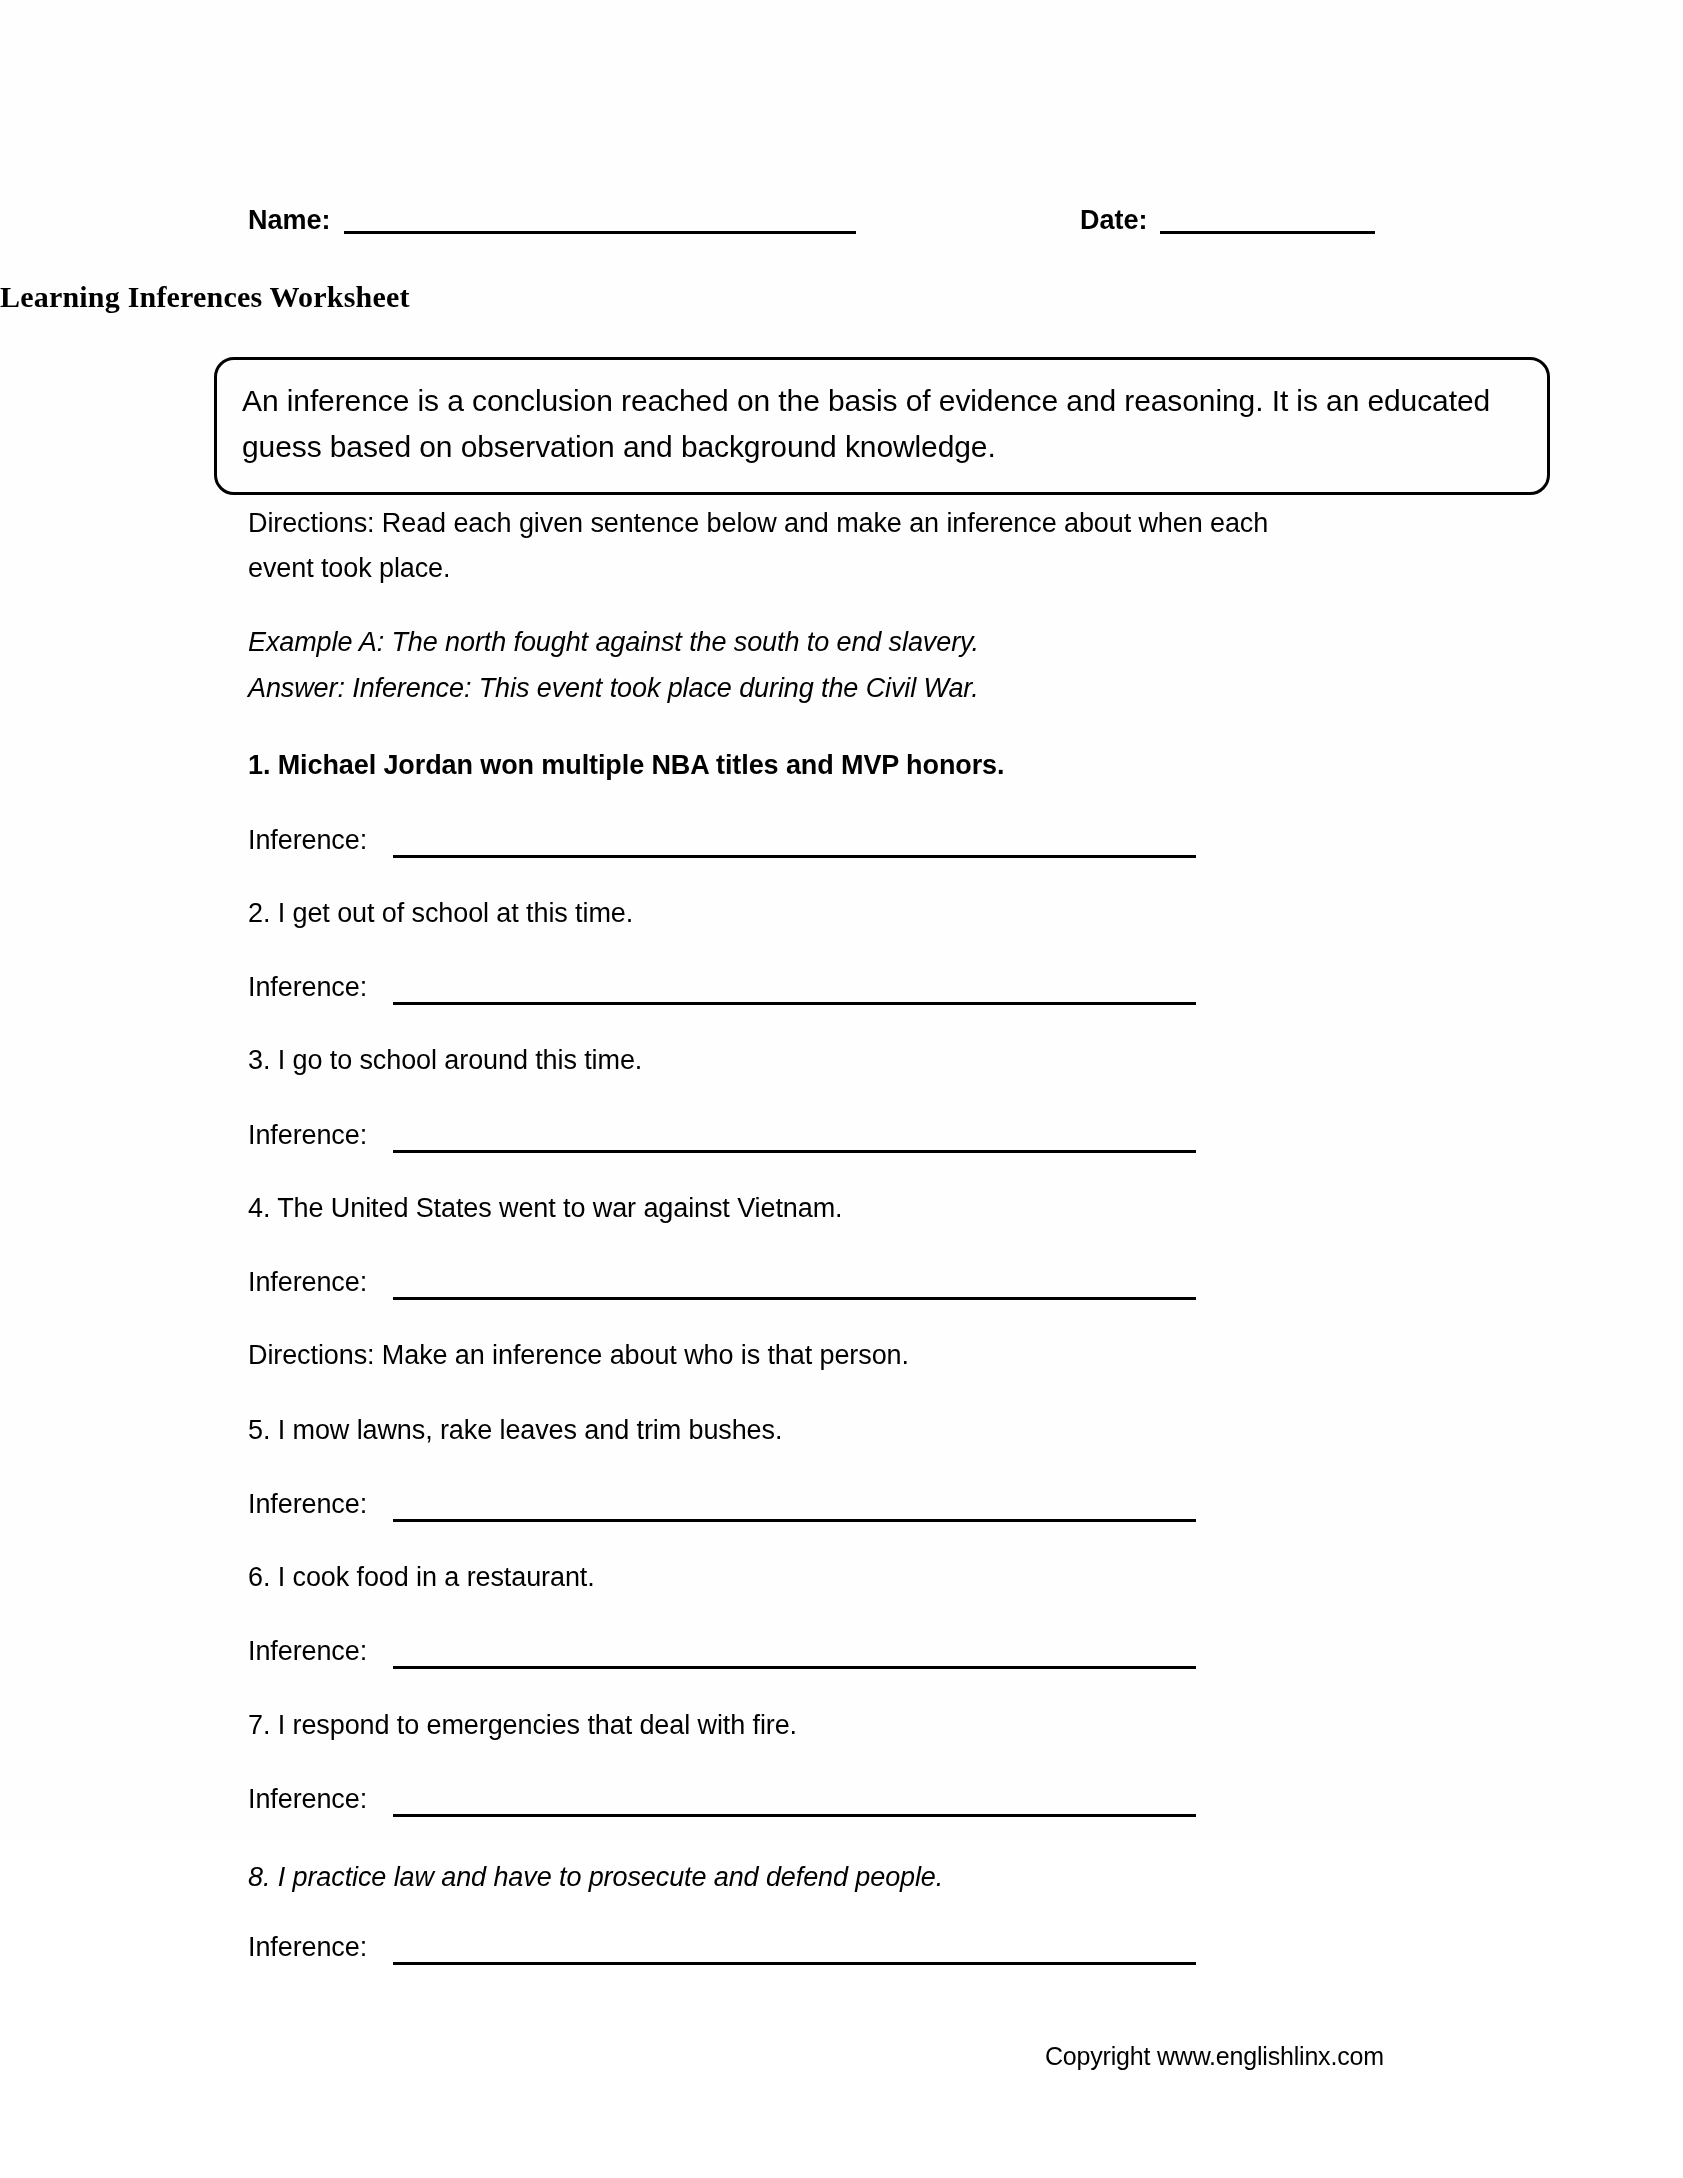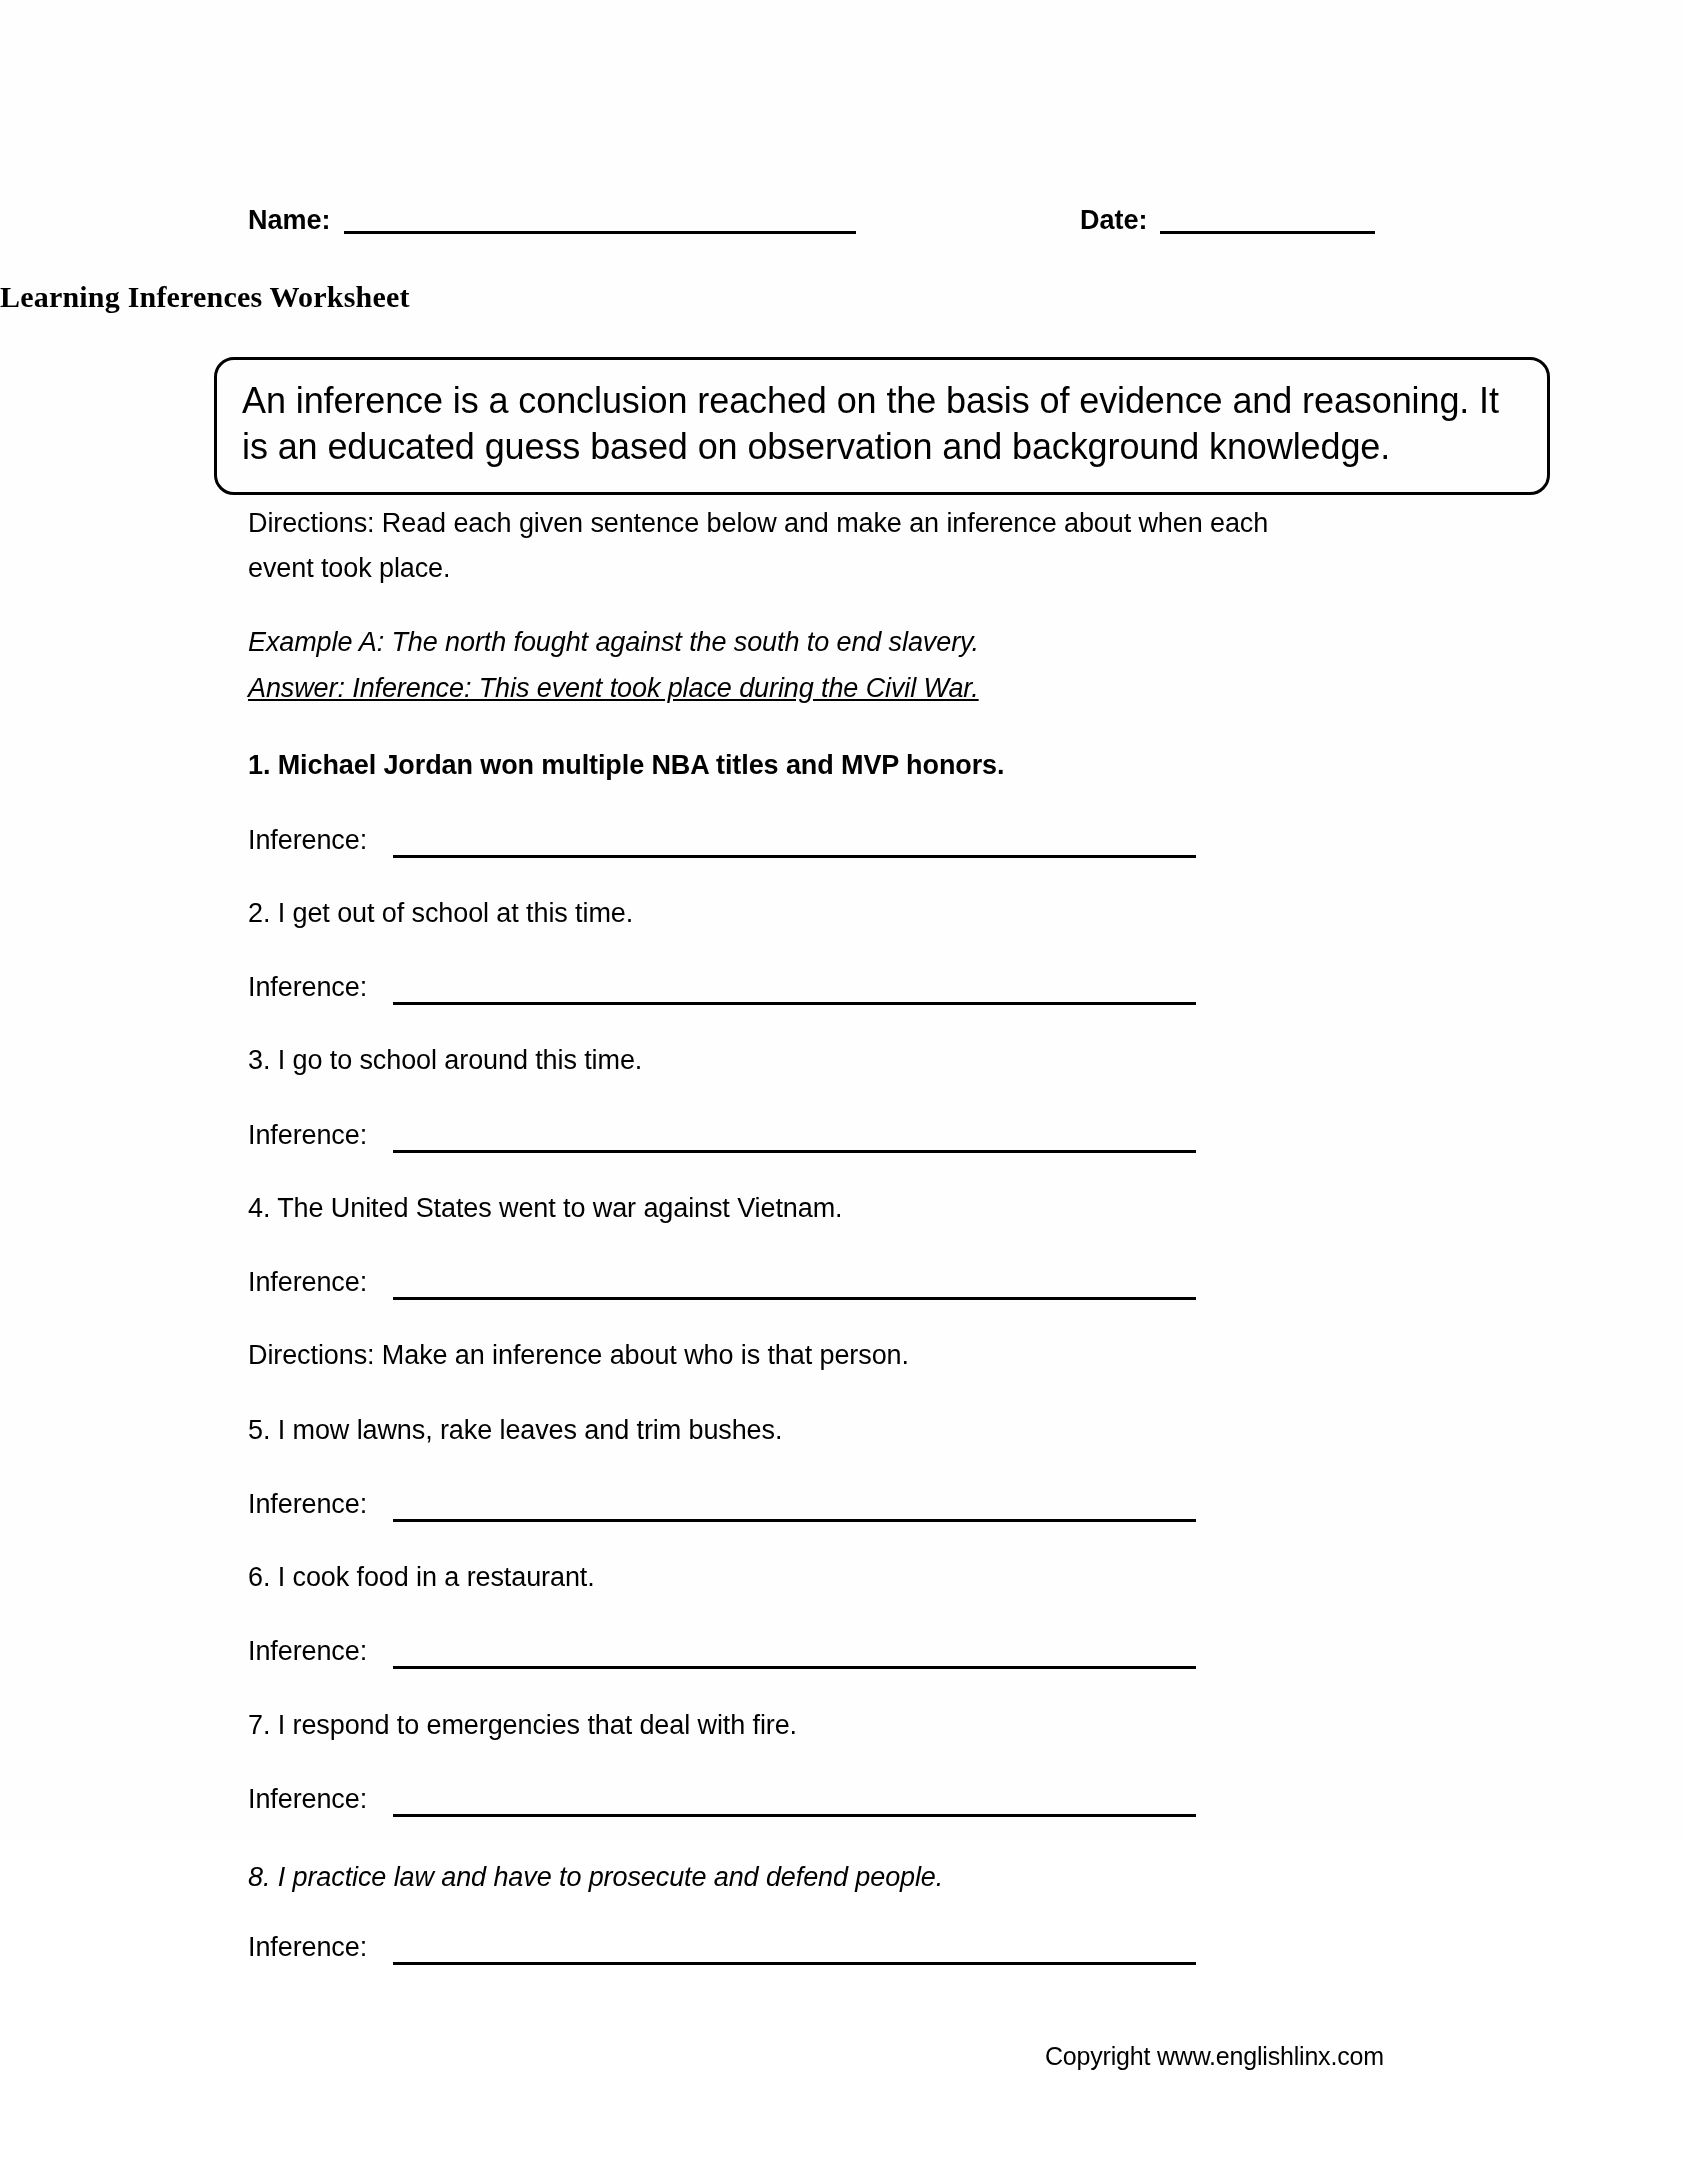--- a/index.html
+++ b/index.html
@@ -9,21 +9,21 @@
 
   .hdr-label { font-family: "Liberation Sans", sans-serif; font-weight: bold; font-size: 27px; line-height: 1; }
   .hdr-line { position: absolute; height: 3px; background: #000; }
 
   .title { position: absolute; left: 0; width: 1683px; text-align: left; top: 282px;
            font-family: "Liberation Serif", "DejaVu Serif", serif; font-weight: bold; font-size: 30px; letter-spacing: 0.2px; line-height: 1; }
 
   .def-box { position: absolute; left: 214px; top: 357px; width: 1330px; height: 132px;
              border: 3px solid #000; border-radius: 20px; }
   .def-text { position: absolute; left: 242px; top: 378px; width: 1287px;
-              font-family: "Liberation Sans", sans-serif; font-size: 36px; line-height: 46px; white-space: normal; letter-spacing: -0.1px; }
+              font-family: "Liberation Sans", sans-serif; font-size: 30px; line-height: 46px; white-space: normal; letter-spacing: -0.1px; }
 
   .body-text { font-family: "Liberation Sans", sans-serif; font-size: 27px; line-height: 1; letter-spacing: -0.1px; }
   .italic { font-style: italic; }
 
   .q { position: absolute; left: 248px; }
   .inf-row { position: absolute; left: 248px; width: 950px; height: 40px; }
   .inf-label { position: absolute; left: 0; top: 0; }
   .inf-line { position: absolute; left: 145px; width: 803px; top: 28px; height: 3px; background: #000; }
 
   .copyright { position: absolute; left: 1045px; top: 2044px;
@@ -42,21 +42,21 @@
 
   <div class="title">Learning Inferences Worksheet</div>
 
   <div class="def-box"></div>
   <div class="def-text">An inference is a conclusion reached on the basis of evidence and reasoning. It is an educated guess based on observation and background knowledge.</div>
 
   <span class="abs body-text" style="left:248px; top:510px;">Directions: Read each given sentence below and make an inference about when each</span>
   <span class="abs body-text" style="left:248px; top:555px;">event took place.</span>
 
   <span class="abs body-text italic" style="left:248px; top:629px;">Example A: The north fought against the south to end slavery.</span>
-  <span class="abs body-text italic" style="left:248px; top:675px;text-decoration:underline;">Answer: Inference: This event took place during the Civil War.</span>
+  <span class="abs body-text italic" style="left:248px; top:675px;">Answer: Inference: This event took place during the Civil War.</span>
 
   <div id="part1">
       <span class="abs body-text q" style="top: 752px; font-weight: bold;">1. Michael Jordan won multiple NBA titles and MVP honors.</span>
       <div class="inf-row" style="top: 827px;">
         <span class="body-text inf-label">Inference:</span>
         <div class="inf-line"></div>
       </div>
       <span class="abs body-text q" style="top: 900px;">2. I get out of school at this time.</span>
       <div class="inf-row" style="top: 974px;">
         <span class="body-text inf-label">Inference:</span>

